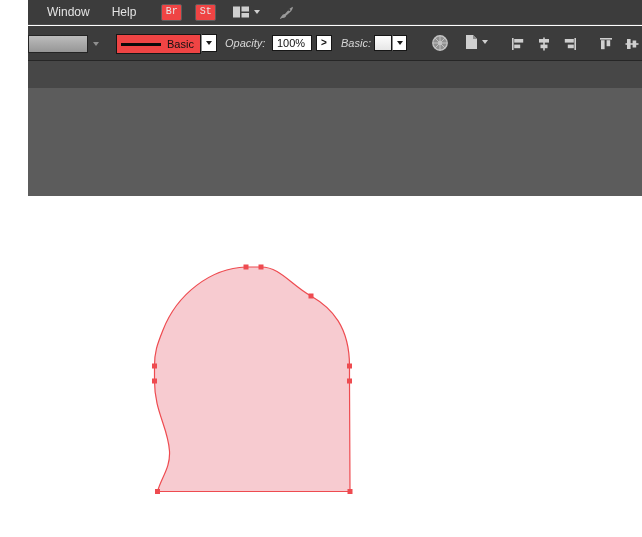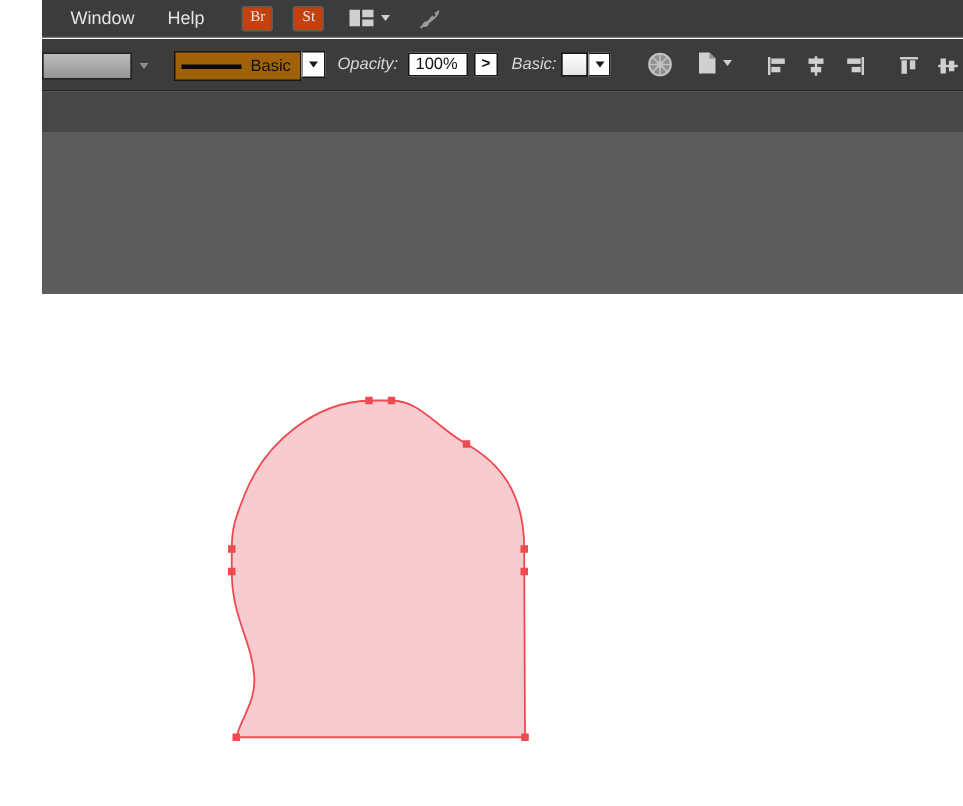--- a/index.html
+++ b/index.html
@@ -3,35 +3,35 @@
 <meta charset="utf-8">
 <style>
   html,body{margin:0;padding:0;}
   body{width:642px;height:537px;font-family:"Liberation Sans", sans-serif;background:#fff;}
   .app{position:relative;width:642px;height:537px;overflow:hidden;background:#fff;margin-left:28px;}
 
   
   .menu-bar{position:absolute;top:0;left:0;width:642px;height:25px;background:#3c3c3c;
     border-bottom:1px solid #4b4b4b;display:flex;align-items:center;padding-left:8px;box-sizing:border-box;}
   .menu-item{color:#e4e4e4;font-size:12px;padding:0 11px;line-height:25px;cursor:default;}
-  .mini-btn{margin-left:14px;width:21px;height:17px;background:#c2410c;border:1px solid #5d5d5d;
+  .mini-btn{margin-left:14px;width:21px;height:17px;background:#ef4444;border:1px solid #5d5d5d;
     border-radius:2px;color:#e6e6e6;font-size:10px;line-height:14px;padding:0;cursor:default;
-    font-family:Liberation Serif, serif;}
+    font-family:Liberation Mono, monospace;}
   .mini-btn + .mini-btn{margin-left:13px;}
   .ws-switcher{margin-left:16px;display:flex;align-items:center;gap:4px;cursor:default;}
   .share-btn{margin-left:18px;display:flex;align-items:center;cursor:default;}
 
   
   .control-bar{position:absolute;top:26px;left:0;width:642px;height:34px;background:#3c3c3c;
     border-bottom:1px solid #262626;}
   .bar-label{position:absolute;top:0;height:34px;line-height:34px;font-size:11px;color:#d8d8d8;font-style:italic;}
   .fill-dd{position:absolute;left:0;top:9px;display:flex;align-items:center;gap:5px;}
   .fill-swatch{display:inline-block;width:58px;height:16px;border:1px solid #242424;
     background:linear-gradient(#bcbcbc,#969696);}
-  .stroke-combo{position:absolute;left:88px;top:8px;width:85px;height:20px;background:#a16207;
+  .stroke-combo{position:absolute;left:88px;top:8px;width:85px;height:20px;background:#ef4444;
     border:1px solid #161616;box-sizing:border-box;display:flex;align-items:center;}
   .stroke-line{width:40px;height:3px;background:#0a0a0a;margin-left:4px;}
   .stroke-label{font-size:11px;color:#111;margin-left:6px;}
   .combo-chev{position:absolute;background:#fff;border:1px solid #161616;box-sizing:border-box;
     display:flex;align-items:center;justify-content:center;}
   .opacity-input{position:absolute;left:244px;top:9px;width:40px;height:16px;background:#fff;
     border:1px solid #161616;font-size:11px;color:#111;padding:0 0 0 4px;box-sizing:border-box;
     font-family:"Liberation Sans",sans-serif;}
   .expand-btn{position:absolute;left:288px;top:9px;width:16px;height:16px;background:#fff;
     border:1px solid #161616;font-size:10px;font-weight:bold;color:#111;line-height:12px;padding:0;

